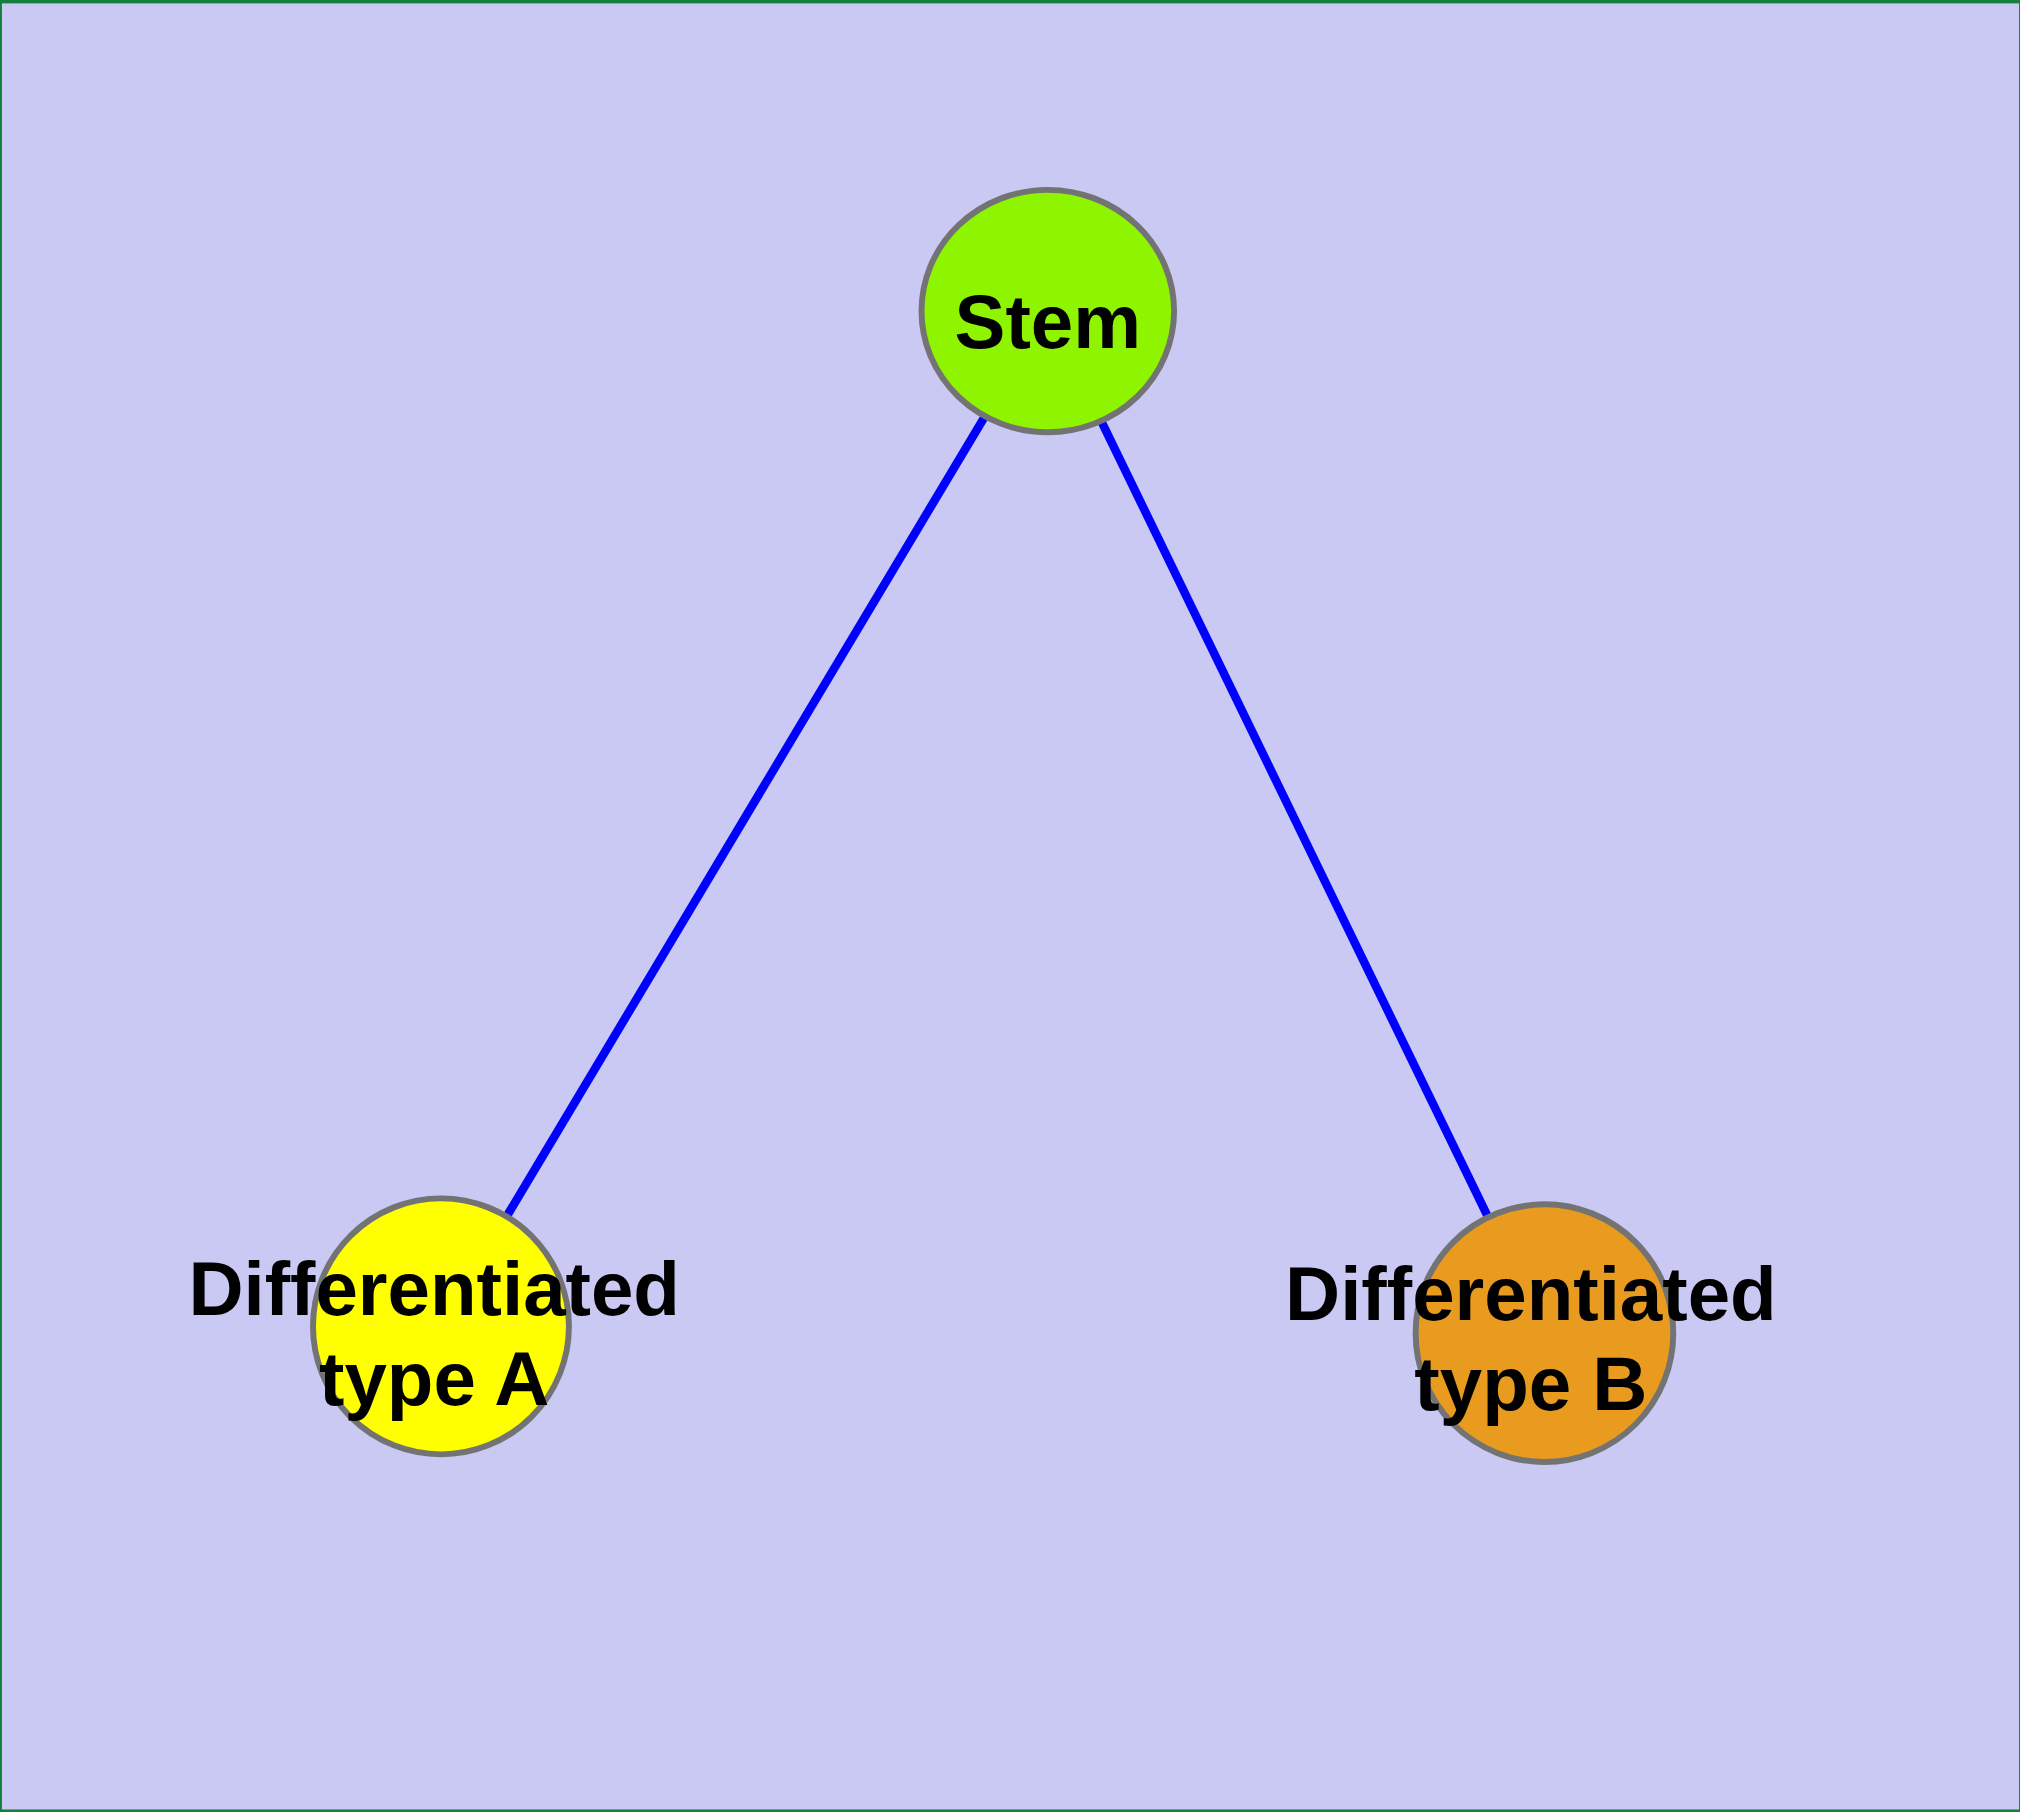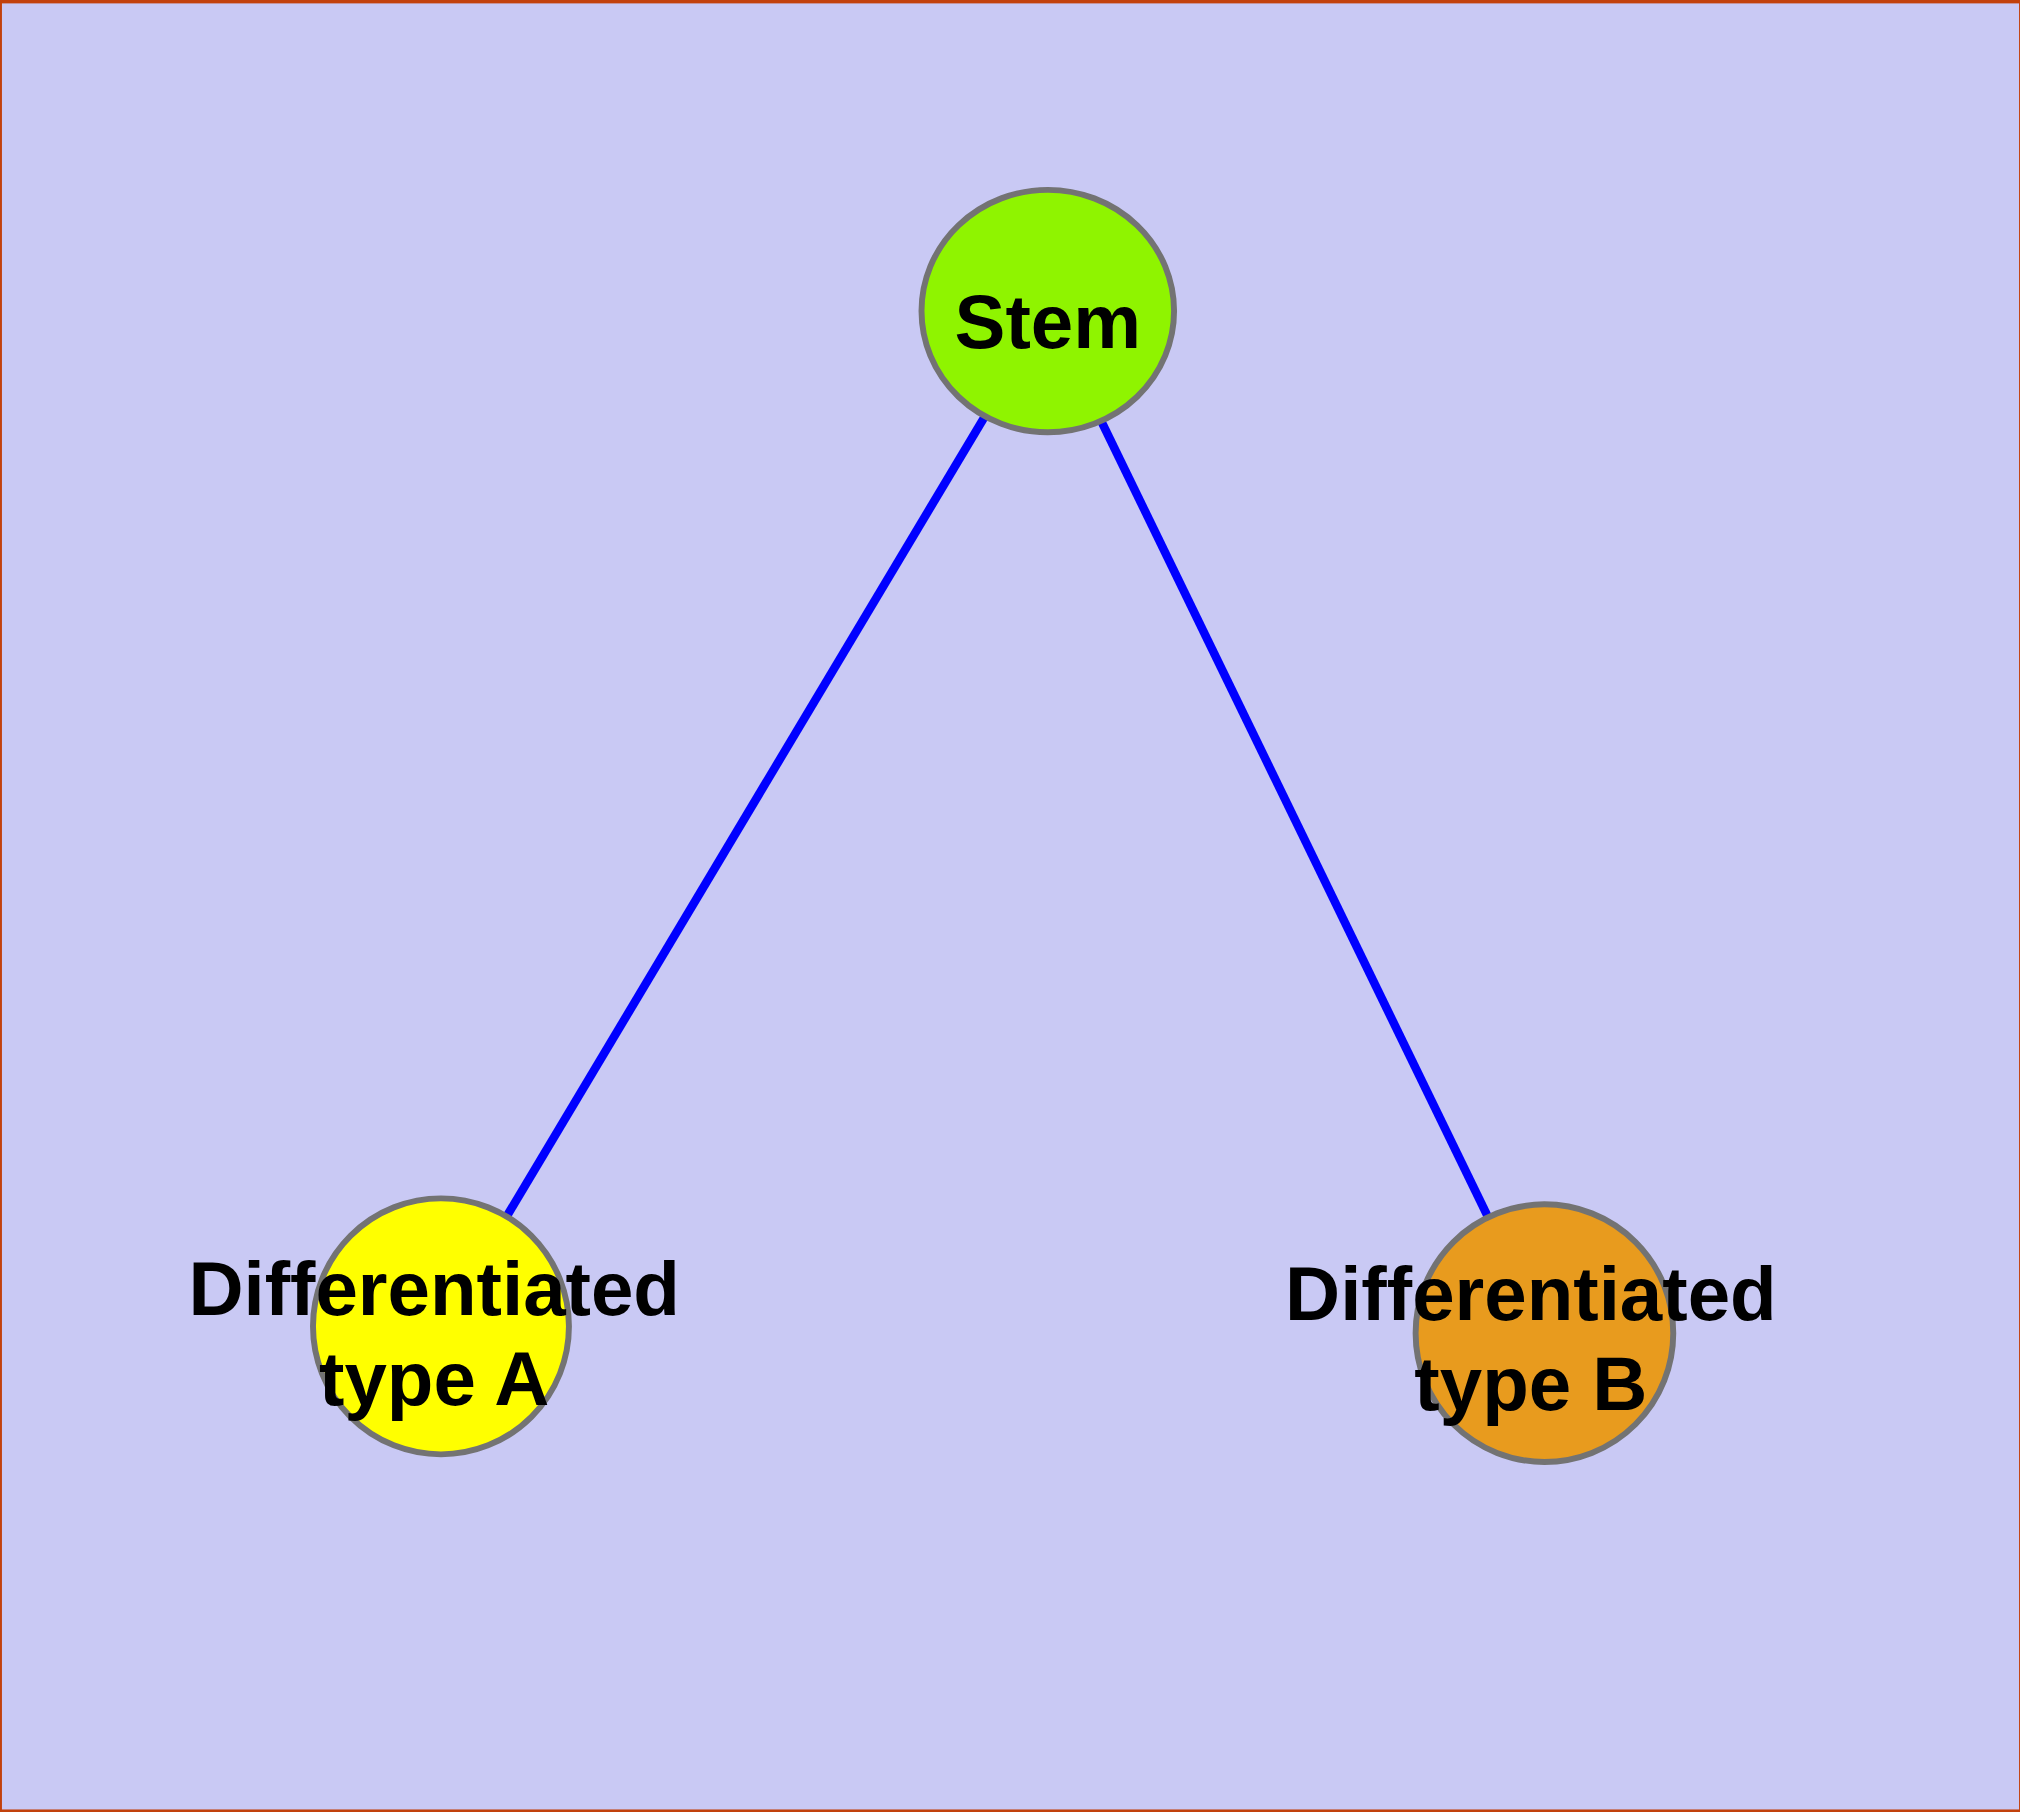--- a/index.html
+++ b/index.html
@@ -5,21 +5,21 @@
   html, body {
     margin: 0;
     padding: 0;
     background: #ffffff;
     font-family: "Liberation Sans", sans-serif;
   }
   .page {
     position: relative;
     width: 2021px;
     height: 1812px;
-    background: #c2410c;
+    background: #15803d;
     overflow: hidden;
   }
   svg.graph {
     display: block;
     width: 2021px;
     height: 1812px;
   }
   .node-shape {
     stroke-width: 7px;
   }

